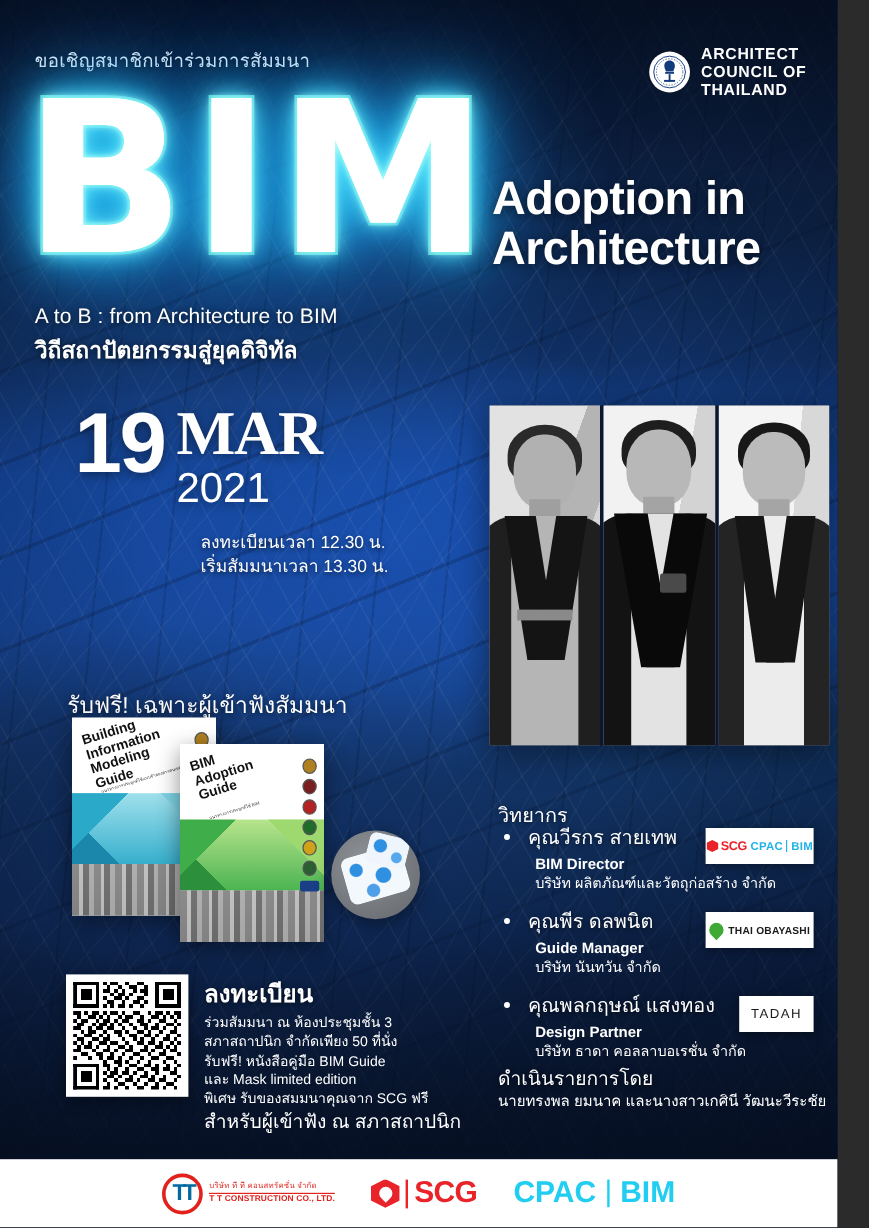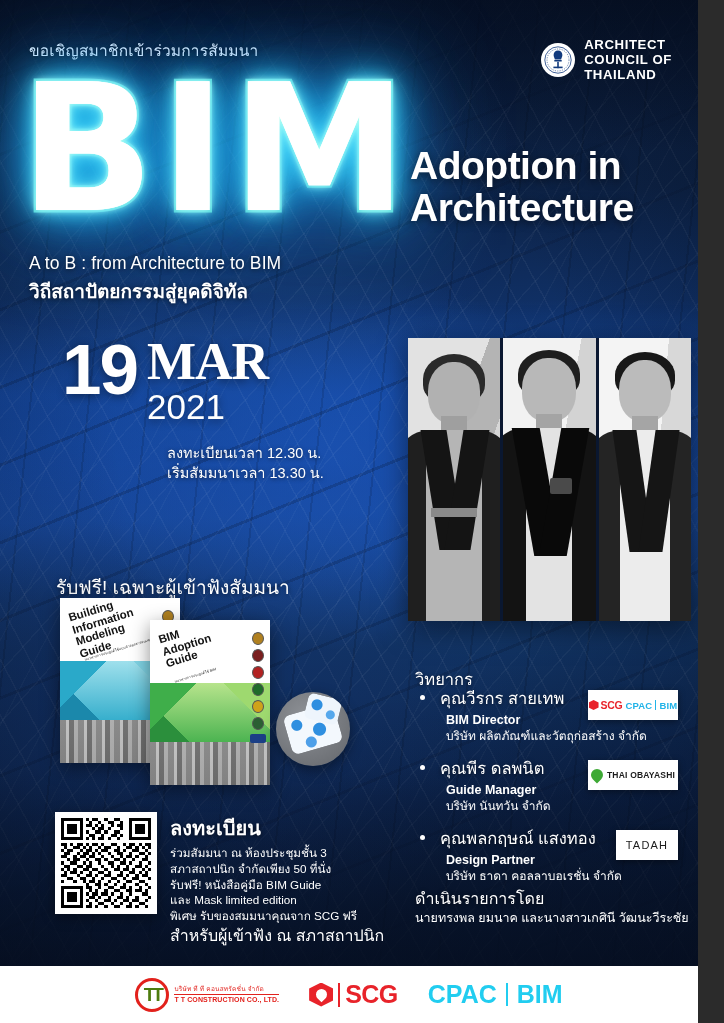--- a/index.html
+++ b/index.html
@@ -166,21 +166,21 @@
   .reg p{margin:1px 0 0;font-size:11.7px;line-height:1.35;}
   .reg h5{margin:8px 0 0;font-size:15px;font-weight:700;text-shadow:0 1px 4px rgba(0,0,0,.6);}
   .reg .p2{margin:1px 0 0;font-size:16px;line-height:1.35;}
 
   
   .footer{position:absolute;left:0;right:0;bottom:0;height:57px;background:#fff;
     display:flex;align-items:center;justify-content:center;gap:30px;}
   .tt{display:flex;align-items:center;gap:5px;}
   .tt-mark{width:34px;height:34px;border-radius:50%;border:3px solid #e2211c;position:relative;
     display:flex;align-items:center;justify-content:center;}
-  .tt-mark span{font-weight:700;font-size:19px;color:#4d7c0f;letter-spacing:-3px;line-height:1;}
+  .tt-mark span{font-weight:700;font-size:19px;color:#0369a1;letter-spacing:-3px;line-height:1;}
   .tt-txt{line-height:1.25;}
   .tt-th{font-size:6.5px;color:#e2211c;letter-spacing:.2px;}
   .tt-rule{height:1px;background:#e2211c;margin:1px 0;}
   .tt-en{font-size:7px;color:#e2211c;font-weight:700;letter-spacing:.1px;}
   .ft-scg{display:flex;align-items:center;gap:5px;}
   .ft-hex{width:24px;height:24px;background:#e8232a;
     clip-path:polygon(50% 0,100% 25%,100% 75%,50% 100%,0 75%,0 25%);
     display:flex;align-items:center;justify-content:center;}
   .ft-hex i{width:11px;height:11px;background:#fff;border-radius:50% 50% 50% 0;transform:rotate(-45deg);display:block;}
   .ft-scg-txt{font-weight:700;font-size:25px;color:#e8232a;letter-spacing:-.5px;}

